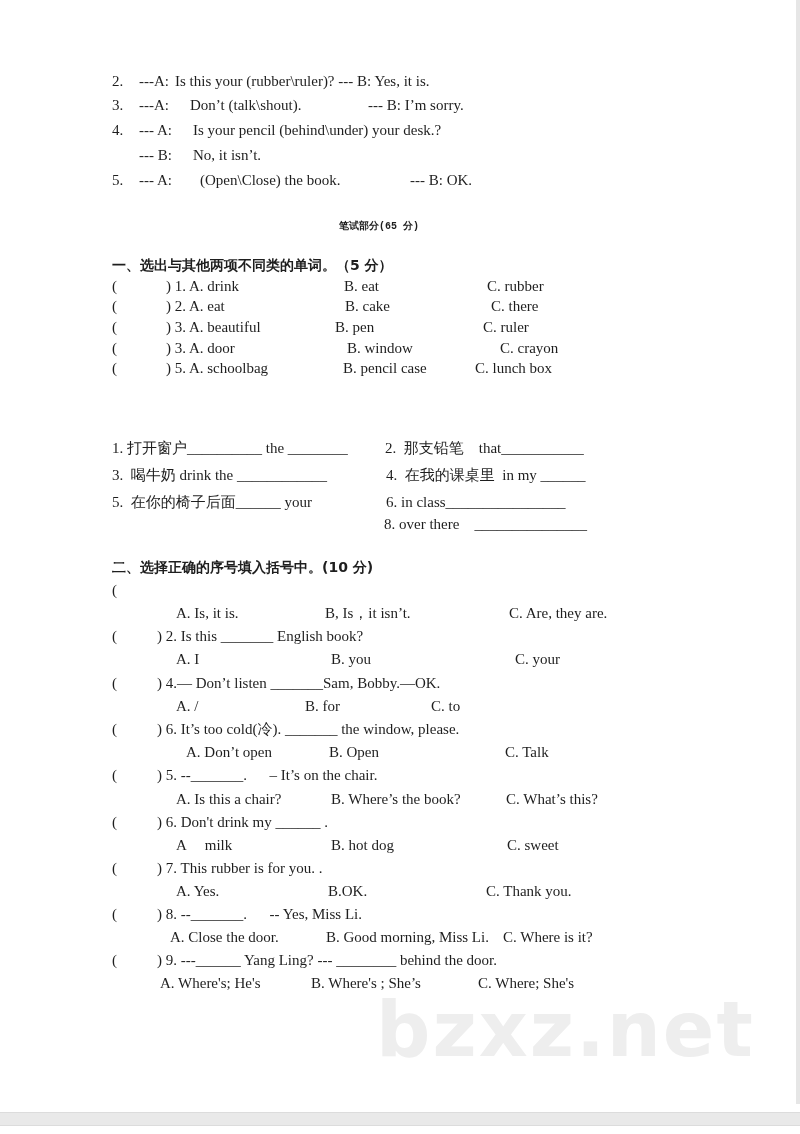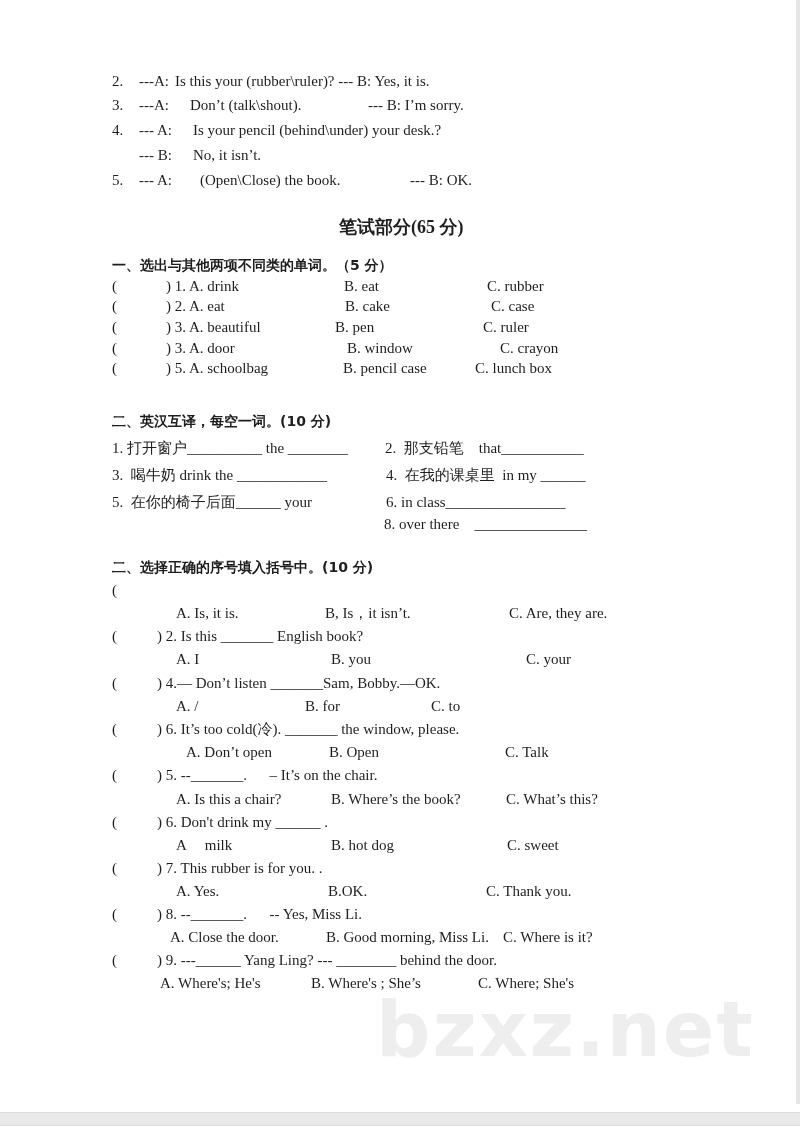--- a/index.html
+++ b/index.html
@@ -5,21 +5,21 @@
   html, body { margin: 0; padding: 0; }
   body {
     width: 800px; height: 1134px; background: #ffffff; position: relative; overflow: hidden;
     font-family: "Liberation Serif", "DejaVu Serif", serif; color: #1e1e1e;
   }
   .page { position: absolute; left: 0; top: 0; width: 796px; height: 1104px; background: #fff; }
   .right-edge { position: absolute; left: 796px; top: 0; width: 4px; height: 1104px; background: #e6e6e6; }
   .bottom-gap { position: absolute; left: 0; top: 1112px; width: 800px; height: 12px; background: #e9e9e9; border-top: 1px solid #dcdcdc; border-bottom: 1px solid #dcdcdc; }
   .t { position: absolute; white-space: pre; font-size: 15px; line-height: 18px; }
   .h { font-weight: bold; font-family: "DejaVu Sans", sans-serif; font-size: 14px; text-align: center; }
-  .title { font-weight: bold; font-family: Liberation Serif, serif; font-size: 18px; }
+  .title { font-weight: bold; font-family: Liberation Mono, monospace; font-size: 10px; }
   .watermark {
     position: absolute; left: 376px; top: 992px; font-family: "DejaVu Sans", sans-serif;
     font-weight: bold; font-size: 76px; line-height: 76px; color: #eeeeee; letter-spacing: 2px;
   }
 </style>
 </head>
 <body>
 
 <div class="page">
 
@@ -49,59 +49,58 @@
   <span class="t h" style="left:112px;top:256px">一、选出与其他两项不同类的单词。（5 分）</span>
 
   <span class="t" style="left:112px;top:277px">(</span>
   <span class="t" style="left:166px;top:277px">) 1. A. drink</span>
   <span class="t" style="left:344px;top:277px">B. eat</span>
   <span class="t" style="left:487px;top:277px">C. rubber</span>
 
   <span class="t" style="left:112px;top:297px">(</span>
   <span class="t" style="left:166px;top:297px">) 2. A. eat</span>
   <span class="t" style="left:345px;top:297px">B. cake</span>
-  <span class="t" style="left:491px;top:297px">C. case</span>
+  <span class="t" style="left:491px;top:297px">C. there</span>
 
   <span class="t" style="left:112px;top:318px">(</span>
   <span class="t" style="left:166px;top:318px">) 3. A. beautiful</span>
   <span class="t" style="left:335px;top:318px">B. pen</span>
   <span class="t" style="left:483px;top:318px">C. ruler</span>
 
   <span class="t" style="left:112px;top:339px">(</span>
   <span class="t" style="left:166px;top:339px">) 3. A. door</span>
   <span class="t" style="left:347px;top:339px">B. window</span>
   <span class="t" style="left:500px;top:339px">C. crayon</span>
 
   <span class="t" style="left:112px;top:359px">(</span>
   <span class="t" style="left:166px;top:359px">) 5. A. schoolbag</span>
   <span class="t" style="left:343px;top:359px">B. pencil case</span>
   <span class="t" style="left:475px;top:359px">C. lunch box</span>
 
-  <span class="t h" style="left:112px;top:412px">二、英汉互译，每空一词。(10 分)</span>
 
   <span class="t" style="left:112px;top:439px">1. 打开窗户__________ the ________</span>
   <span class="t" style="left:385px;top:439px">2.  那支铅笔    that___________</span>
   <span class="t" style="left:112px;top:466px">3.  喝牛奶 drink the ____________</span>
   <span class="t" style="left:386px;top:466px">4.  在我的课桌里  in my ______</span>
   <span class="t" style="left:112px;top:493px">5.  在你的椅子后面______ your</span>
   <span class="t" style="left:386px;top:493px">6. in class________________</span>
   <span class="t" style="left:384px;top:515px">8. over there    _______________</span>
 
   <span class="t h" style="left:112px;top:558px">二、选择正确的序号填入括号中。(10 分)</span>
 
   <span class="t" style="left:112px;top:581px">(</span>
   <span class="t" style="left:176px;top:604px">A. Is, it is.</span>
   <span class="t" style="left:325px;top:604px">B, Is，it isn’t.</span>
   <span class="t" style="left:509px;top:604px">C. Are, they are.</span>
 
   <span class="t" style="left:112px;top:627px">(</span>
   <span class="t" style="left:157px;top:627px">) 2. Is this _______ English book?</span>
   <span class="t" style="left:176px;top:650px">A. I</span>
   <span class="t" style="left:331px;top:650px">B. you</span>
-  <span class="t" style="left:526px;top:650px">C. your</span>
+  <span class="t" style="left:515px;top:650px">C. your</span>
 
   <span class="t" style="left:112px;top:674px">(</span>
   <span class="t" style="left:157px;top:674px">) 4.— Don’t listen _______Sam, Bobby.—OK.</span>
   <span class="t" style="left:176px;top:697px">A. /</span>
   <span class="t" style="left:305px;top:697px">B. for</span>
   <span class="t" style="left:431px;top:697px">C. to</span>
 
   <span class="t" style="left:112px;top:720px">(</span>
   <span class="t" style="left:157px;top:720px">) 6. It’s too cold(冷). _______ the window, please.</span>
   <span class="t" style="left:186px;top:743px">A. Don’t open</span>

